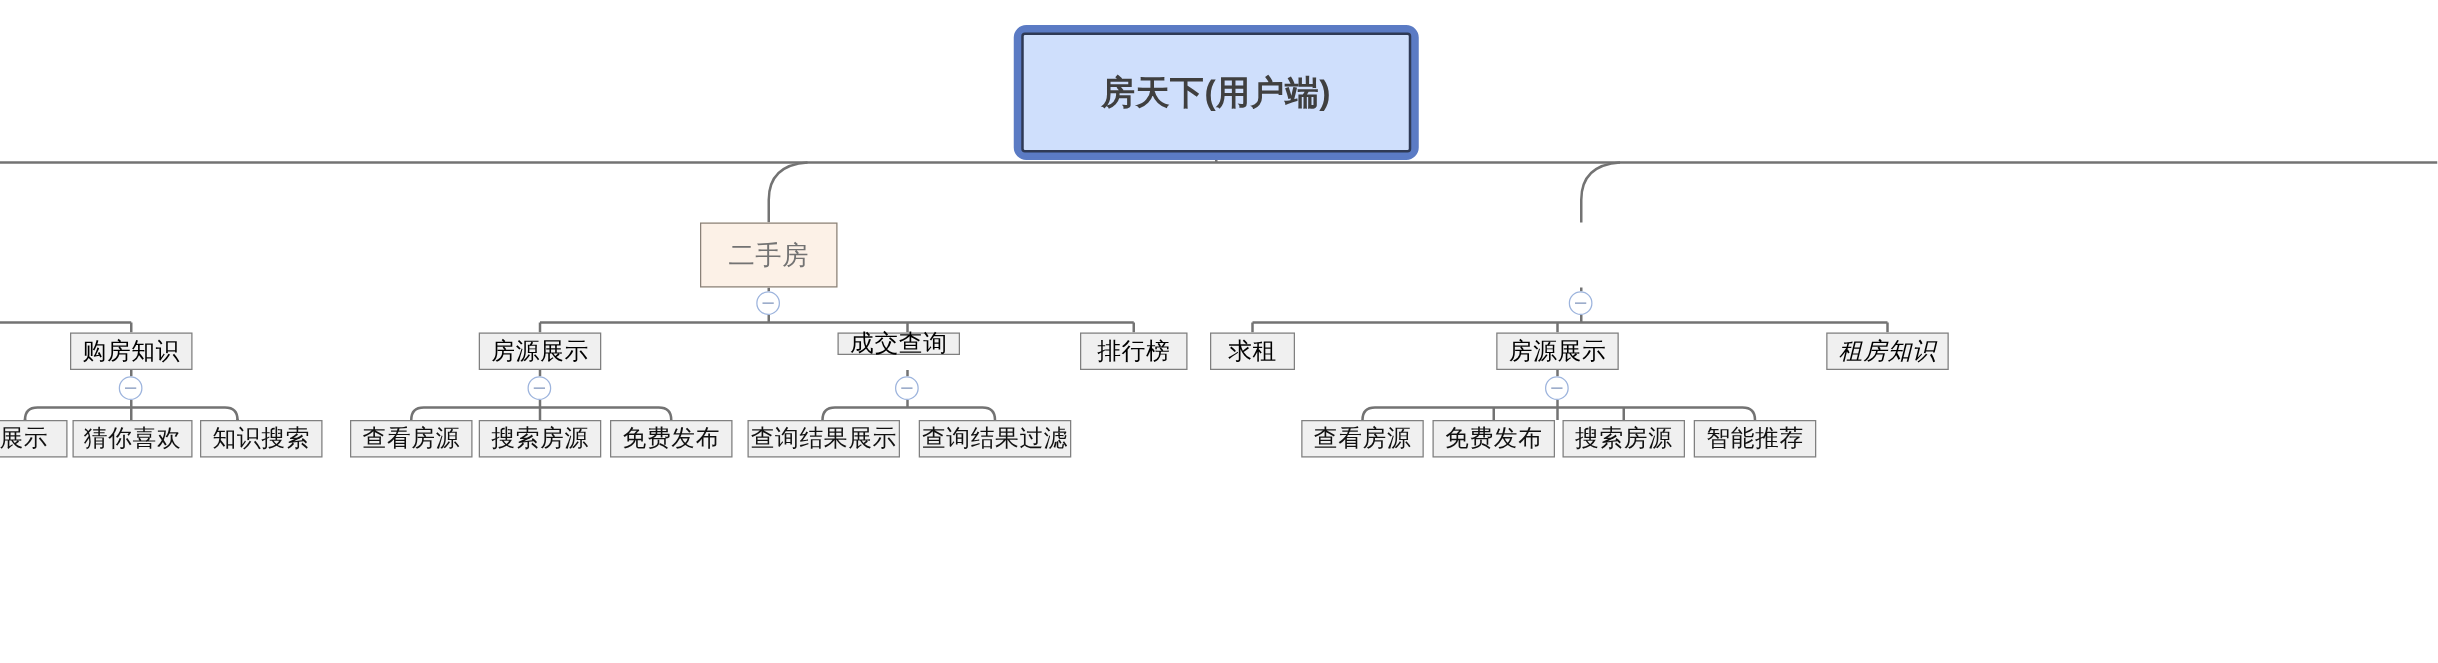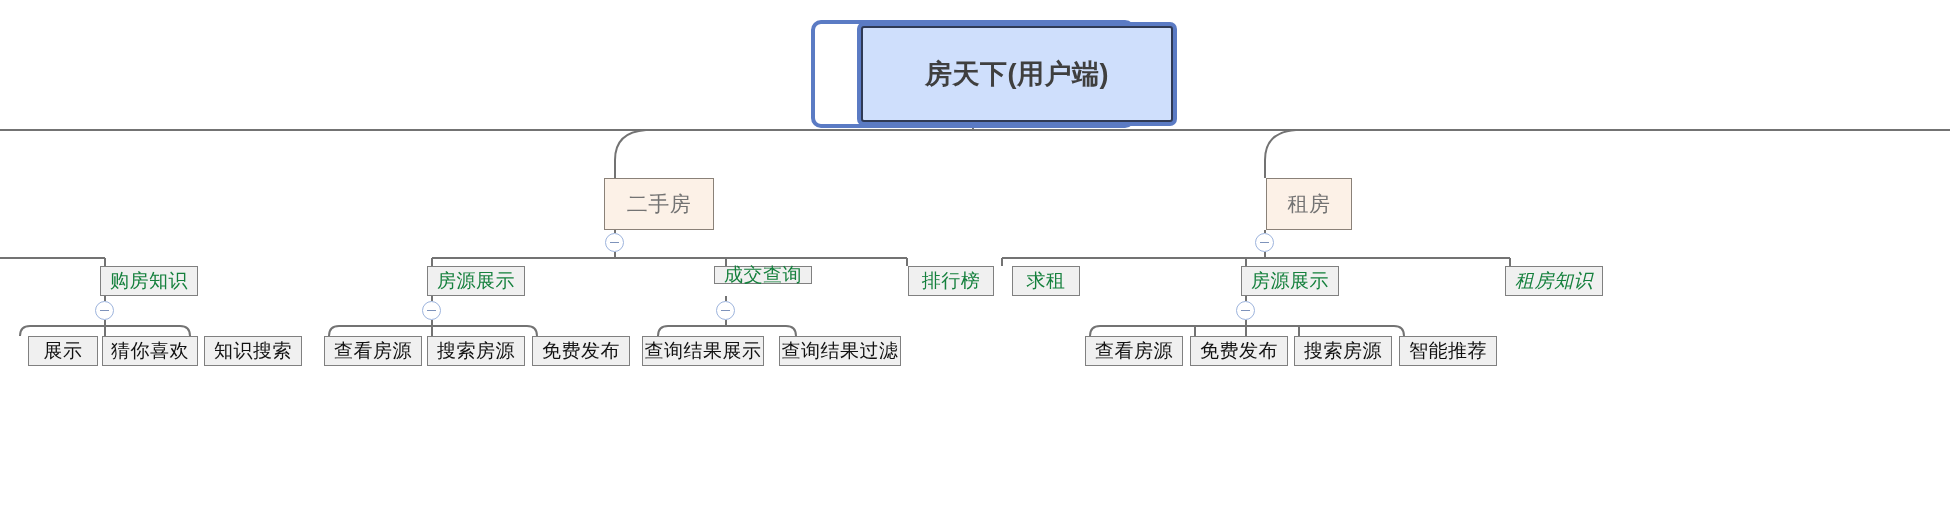--- a/index.html
+++ b/index.html
@@ -16,21 +16,20 @@
   #wires{position:absolute;left:0;top:0;width:1950px;height:530px;}
 
   
   .node{
     position:absolute;
     box-sizing:border-box;
     display:flex;align-items:center;justify-content:center;
     white-space:nowrap;
     color:#1c1c1c;
     letter-spacing:.5px;
-    margin-left:44px;
   }
 
   
   .node.root{
     background:#cfdffc;
     border:2px solid #2f3a55;
     box-shadow:0 0 0 4px #5b7bc4;
     border-radius:3px;
     font-size:27px;
     font-weight:bold;
@@ -50,21 +49,21 @@
     border:1.5px solid #8a8178;
     font-size:21px;
     color:#737373;
   }
 
   
   .node.plain{
     background:#f0f0f0;
     border:1.5px solid #808080;
     font-size:19px;
-    color:#15803d;
+    color:#000000;
   }
   .node.leaf{
     background:#f0f0f0;
     border:1.5px solid #808080;
     font-size:19px;
     color:#111111;
   }
 
   
   .toggle{
@@ -145,21 +144,20 @@
   </svg>
 
   <div class="root-halo" style="left:811px;top:20px;width:324px;height:108px;"></div>
   <div class="node root" style="left:817px;top:26px;width:312px;height:96px;">房天下(用户端)</div>
 
   <div class="node cat" style="left:560px;top:178px;width:110px;height:52px;">二手房</div>
   <div class="toggle" style="left:605px;top:233px;">
       <i></i>
     </div>
 
-  <div class="node cat" style="left:1222px;top:178px;width:86px;height:52px;">租房</div>
   <div class="toggle" style="left:1255px;top:233px;">
       <i></i>
     </div>
 
   <div class="node plain" style="left:56px;top:266px;width:98px;height:30px;">购房知识</div>
   <div class="toggle" style="left:95px;top:301px;">
       <i></i>
     </div>
 
   <div class="node plain" style="left:383px;top:266px;width:98px;height:30px;">房源展示</div>

